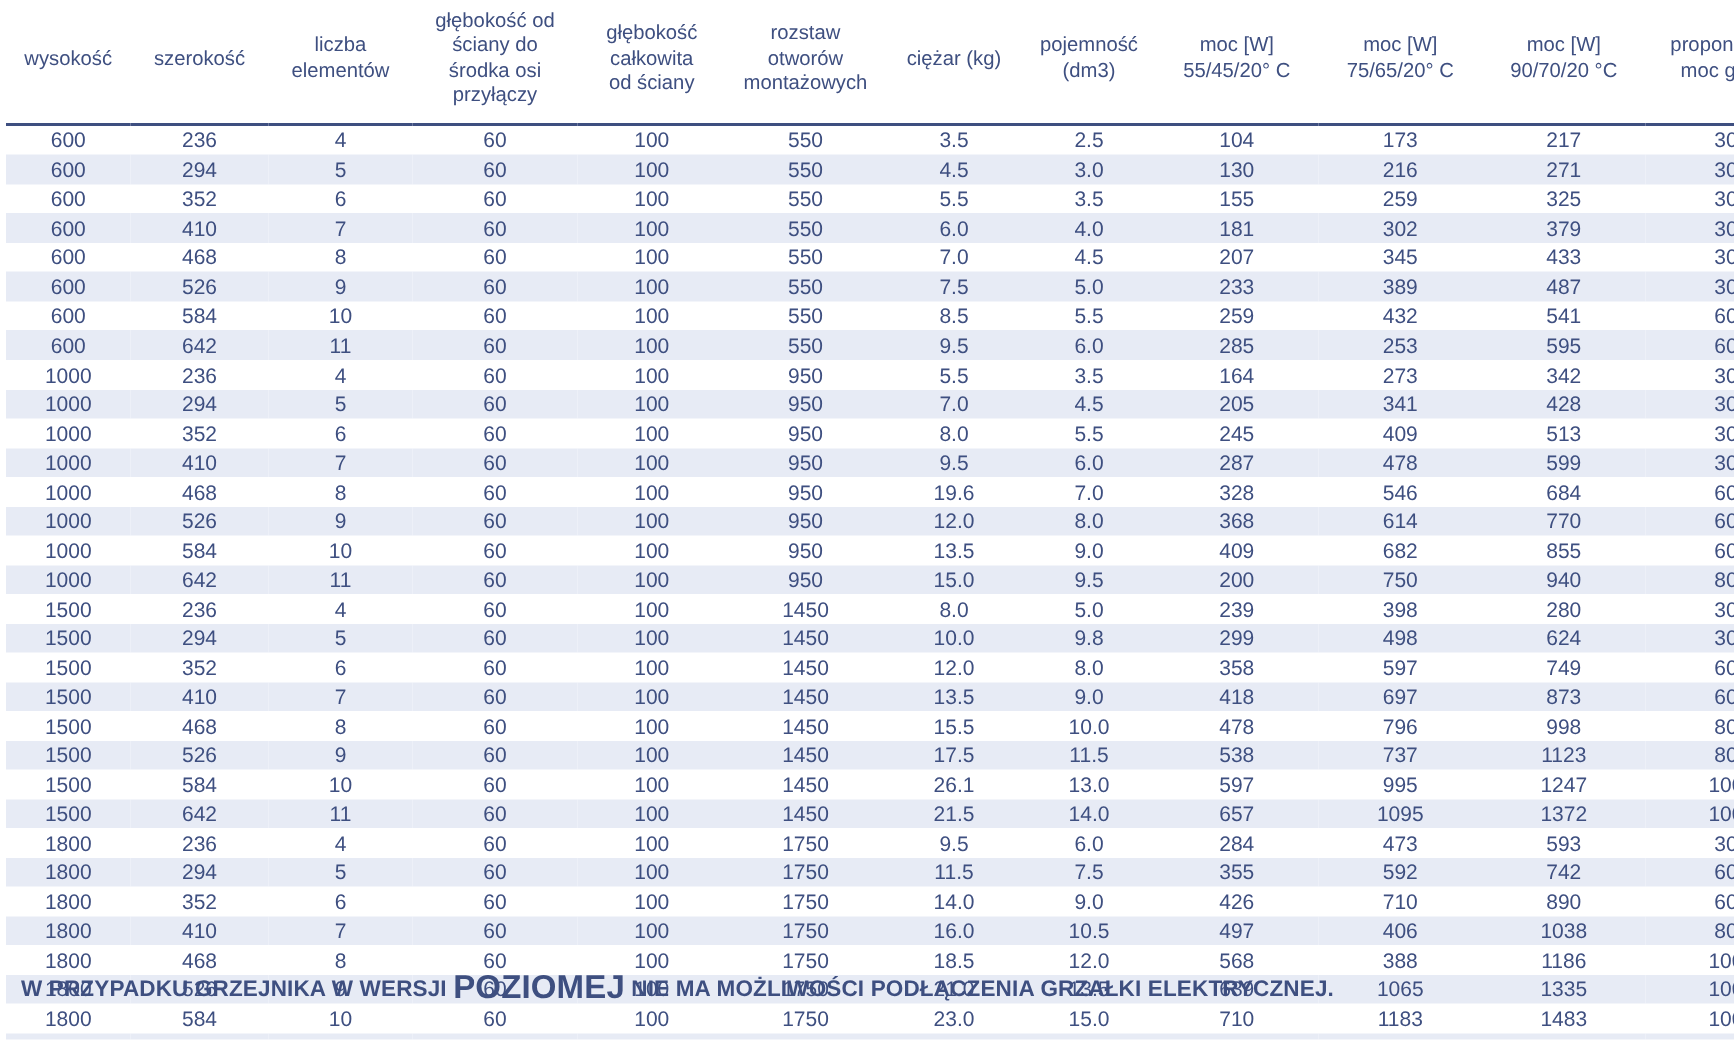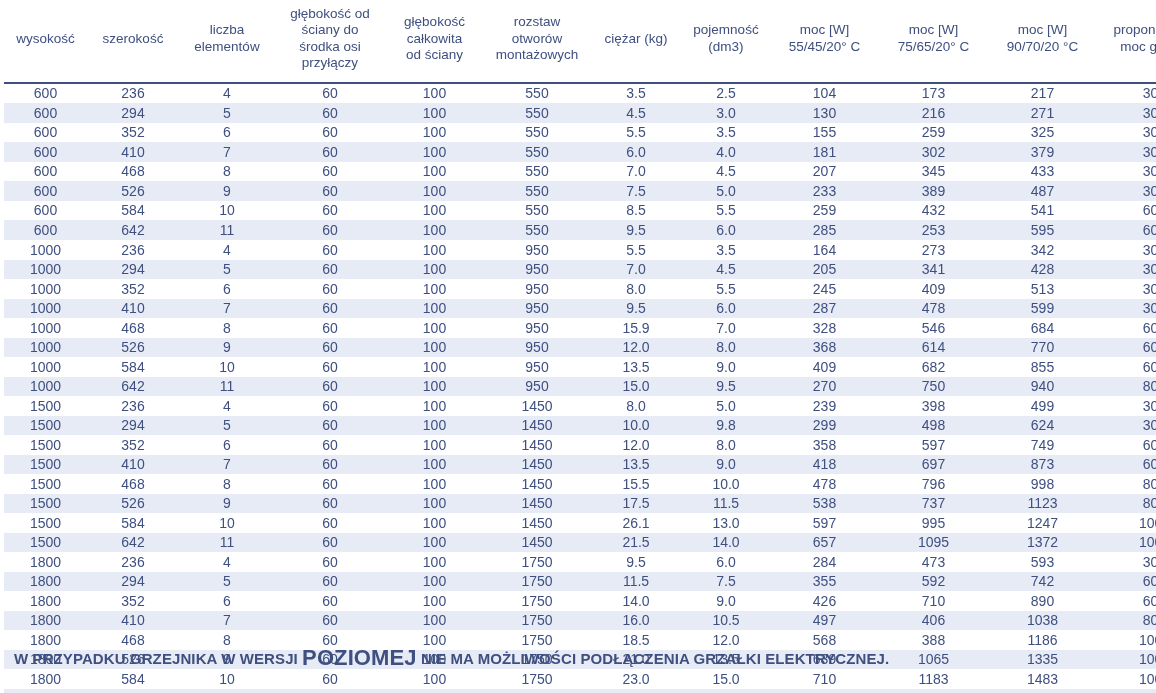--- a/index.html
+++ b/index.html
@@ -277,21 +277,21 @@
           <td>599</td>
           <td>300</td>
         </tr>
         <tr>
           <td>1000</td>
           <td>468</td>
           <td>8</td>
           <td>60</td>
           <td>100</td>
           <td>950</td>
-          <td>15.9</td>
+          <td>19.6</td>
           <td>7.0</td>
           <td>328</td>
           <td>546</td>
           <td>684</td>
           <td>600</td>
         </tr>
         <tr class="alt">
           <td>1000</td>
           <td>526</td>
           <td>9</td>
@@ -321,37 +321,37 @@
         </tr>
         <tr class="alt">
           <td>1000</td>
           <td>642</td>
           <td>11</td>
           <td>60</td>
           <td>100</td>
           <td>950</td>
           <td>15.0</td>
           <td>9.5</td>
-          <td>270</td>
+          <td>200</td>
           <td>750</td>
           <td>940</td>
           <td>800</td>
         </tr>
         <tr>
           <td>1500</td>
           <td>236</td>
           <td>4</td>
           <td>60</td>
           <td>100</td>
           <td>1450</td>
           <td>8.0</td>
           <td>5.0</td>
           <td>239</td>
           <td>398</td>
-          <td>499</td>
+          <td>280</td>
           <td>300</td>
         </tr>
         <tr class="alt">
           <td>1500</td>
           <td>294</td>
           <td>5</td>
           <td>60</td>
           <td>100</td>
           <td>1450</td>
           <td>10.0</td>

